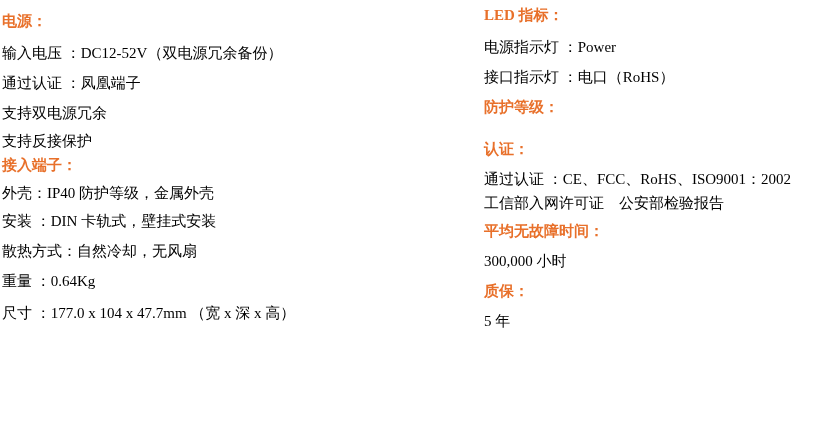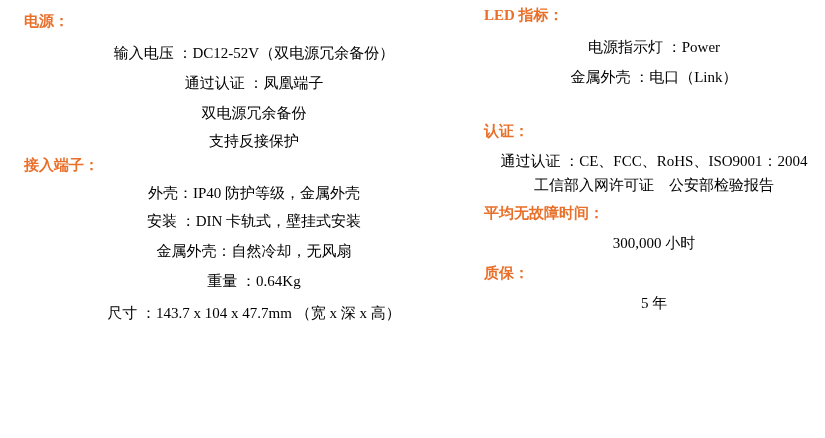--- a/index.html
+++ b/index.html
@@ -17,21 +17,21 @@
   .page {
     position: relative;
     width: 825px;
     height: 438px;
   }
   .col {
     position: absolute;
     top: 0;
   }
   .col-left {
-    left: 24px;
+    left: 2px;
     width: 460px;
   }
   .col-right {
     left: 484px;
     width: 340px;
   }
   .heading {
     color: #e8702a;
     font-weight: bold;
     font-size: 15px;
@@ -39,21 +39,20 @@
     margin: 0;
     padding: 0;
   }
   .line {
     color: #000000;
     font-size: 15px;
     line-height: 18px;
     margin: 0;
     padding: 0;
     white-space: nowrap;
-    text-align: center;
   }
   
   .sp-14 { height: 14px; }
   .sp-12 { height: 12px; }
   .sp-10 { height: 10px; }
   .sp-6  { height: 6px; }
   .sp-4  { height: 4px; }
   .sp-top-l { height: 12px; }
   .sp-top-r { height: 6px; }
 </style>
@@ -64,55 +63,56 @@
 
   <div class="col col-left">
     <div class="sp-top-l"></div>
 
     <div class="heading">电源：</div>
     <div class="sp-14"></div>
     <div class="line">输入电压 ：DC12-52V（双电源冗余备份）</div>
     <div class="sp-12"></div>
     <div class="line">通过认证 ：凤凰端子</div>
     <div class="sp-12"></div>
-    <div class="line">双电源冗余备份</div>
+    <div class="line">支持双电源冗余</div>
     <div class="sp-6"></div>
     <div class="sp-4"></div>
     <div class="line">支持反接保护</div>
 
     <div class="sp-6"></div>
     <div class="heading">接入端子：</div>
     <div class="sp-10"></div>
     <div class="line">外壳：IP40 防护等级，金属外壳</div>
     <div class="sp-10"></div>
     <div class="line">安装 ：DIN 卡轨式，壁挂式安装</div>
     <div class="sp-12"></div>
-    <div class="line">金属外壳：自然冷却，无风扇</div>
+    <div class="line">散热方式：自然冷却，无风扇</div>
     <div class="sp-12"></div>
     <div class="line">重量 ：0.64Kg</div>
     <div class="sp-14"></div>
-    <div class="line">尺寸 ：143.7 x 104 x 47.7mm （宽 x 深 x 高）</div>
+    <div class="line">尺寸 ：177.0 x 104 x 47.7mm （宽 x 深 x 高）</div>
   </div>
 
   <div class="col col-right">
     <div class="sp-top-r"></div>
 
     <div class="heading">LED 指标：</div>
     <div class="sp-14"></div>
     <div class="line">电源指示灯 ：Power</div>
     <div class="sp-12"></div>
-    <div class="line">金属外壳 ：电口（Link）</div>
+    <div class="line">接口指示灯 ：电口（RoHS）</div>
 
     <div class="sp-12"></div>
+    <div class="heading">防护等级：</div>
     <div class="sp-12"></div>
 
     <div class="sp-12"></div>
     <div class="heading">认证：</div>
     <div class="sp-12"></div>
-    <div class="line">通过认证 ：CE、FCC、RoHS、ISO9001：2004</div>
+    <div class="line">通过认证 ：CE、FCC、RoHS、ISO9001：2002</div>
     <div class="sp-6"></div>
     <div class="line">工信部入网许可证　公安部检验报告</div>
 
     <div class="sp-10"></div>
     <div class="heading">平均无故障时间：</div>
     <div class="sp-12"></div>
     <div class="line">300,000 小时</div>
 
     <div class="sp-12"></div>
     <div class="heading">质保：</div>

